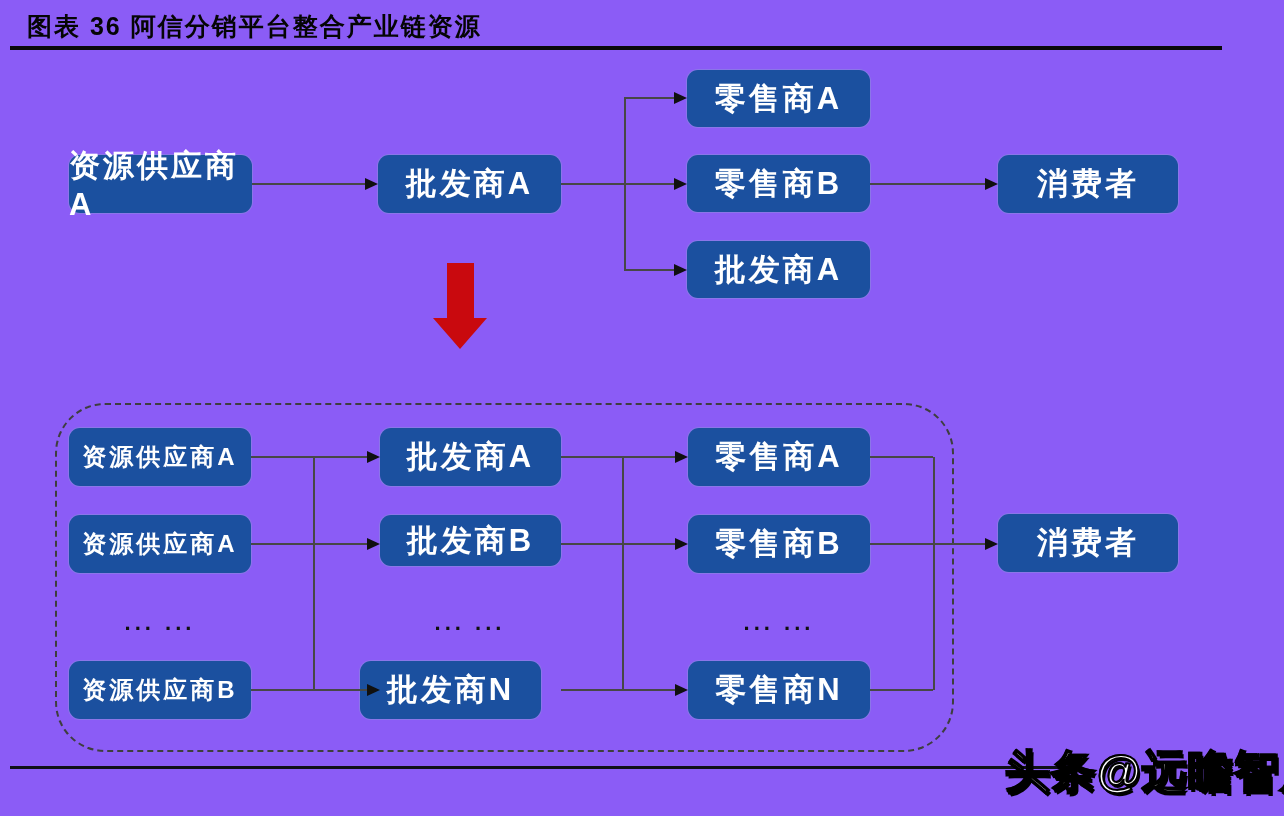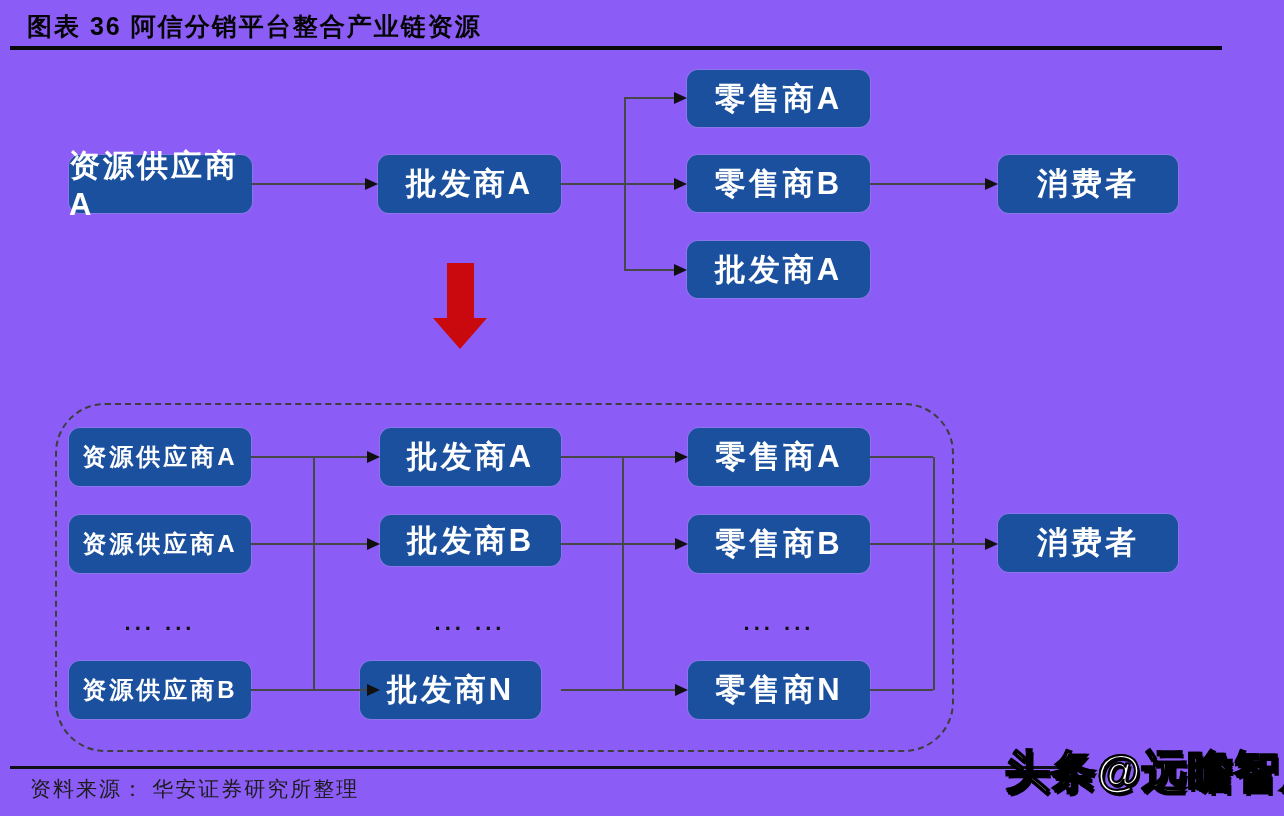--- a/index.html
+++ b/index.html
@@ -124,16 +124,15 @@
   <div class="hline" style="left:870px;top:543px;width:116px;"></div>
   <div class="arr-r" style="left:985px;top:538px;"></div>
 
   <div class="hline" style="left:251px;top:689px;width:117px;"></div>
   <div class="arr-r" style="left:367px;top:684px;"></div>
   <div class="hline" style="left:561px;top:689px;width:115px;"></div>
   <div class="arr-r" style="left:675px;top:684px;"></div>
   <div class="hline" style="left:870px;top:689px;width:63px;"></div>
 
   <div class="footer-rule"></div>
-  <div class="source-text">资料来源：  华安证券研究所整理</div>
   <div class="watermark">头条@远瞻智库</div>
 
 </div>
 
 </body></html>

